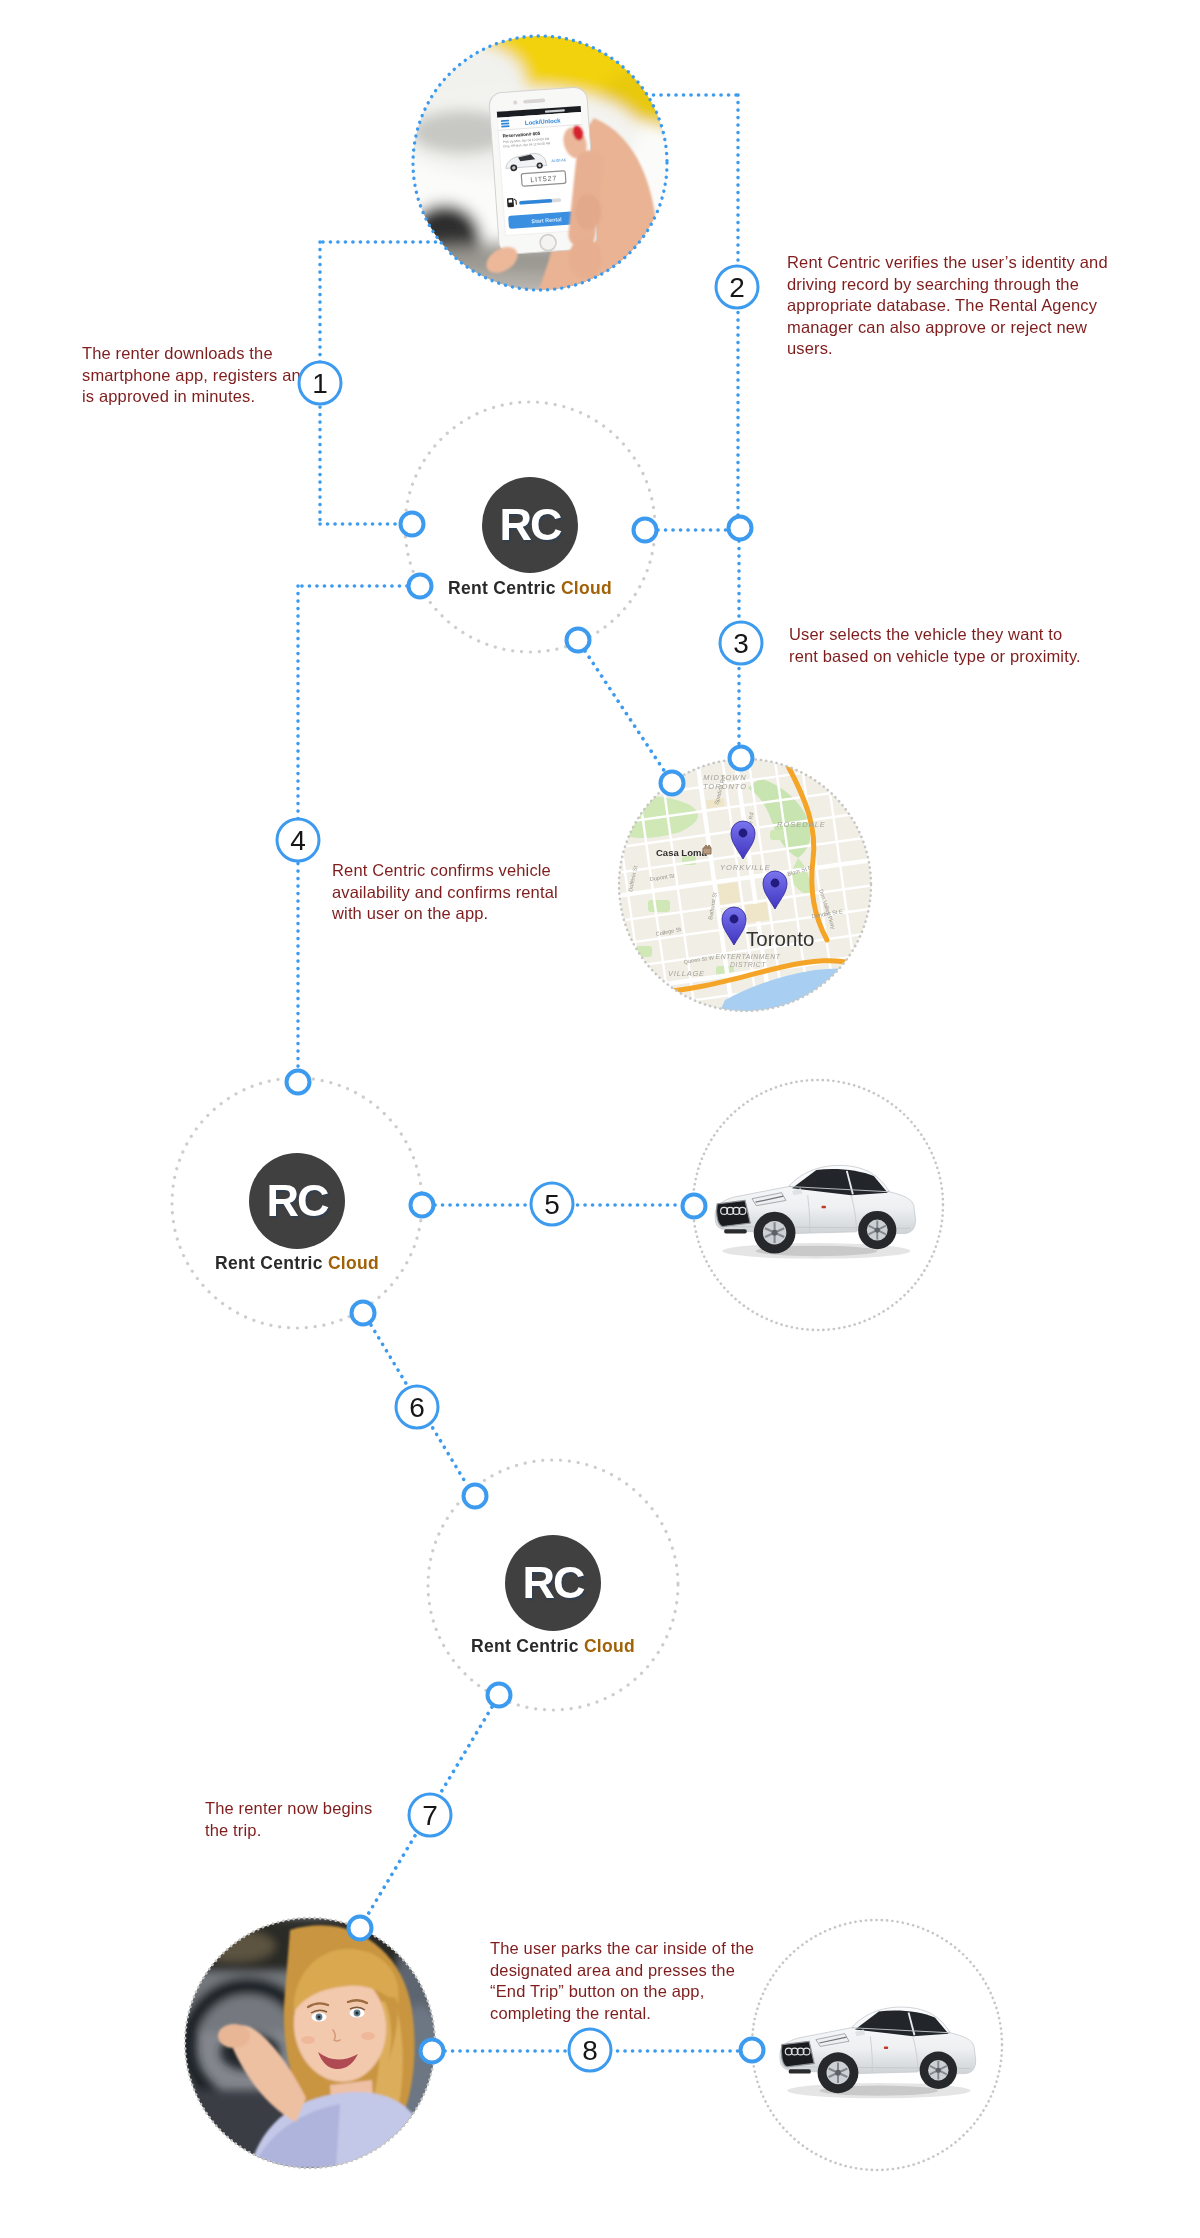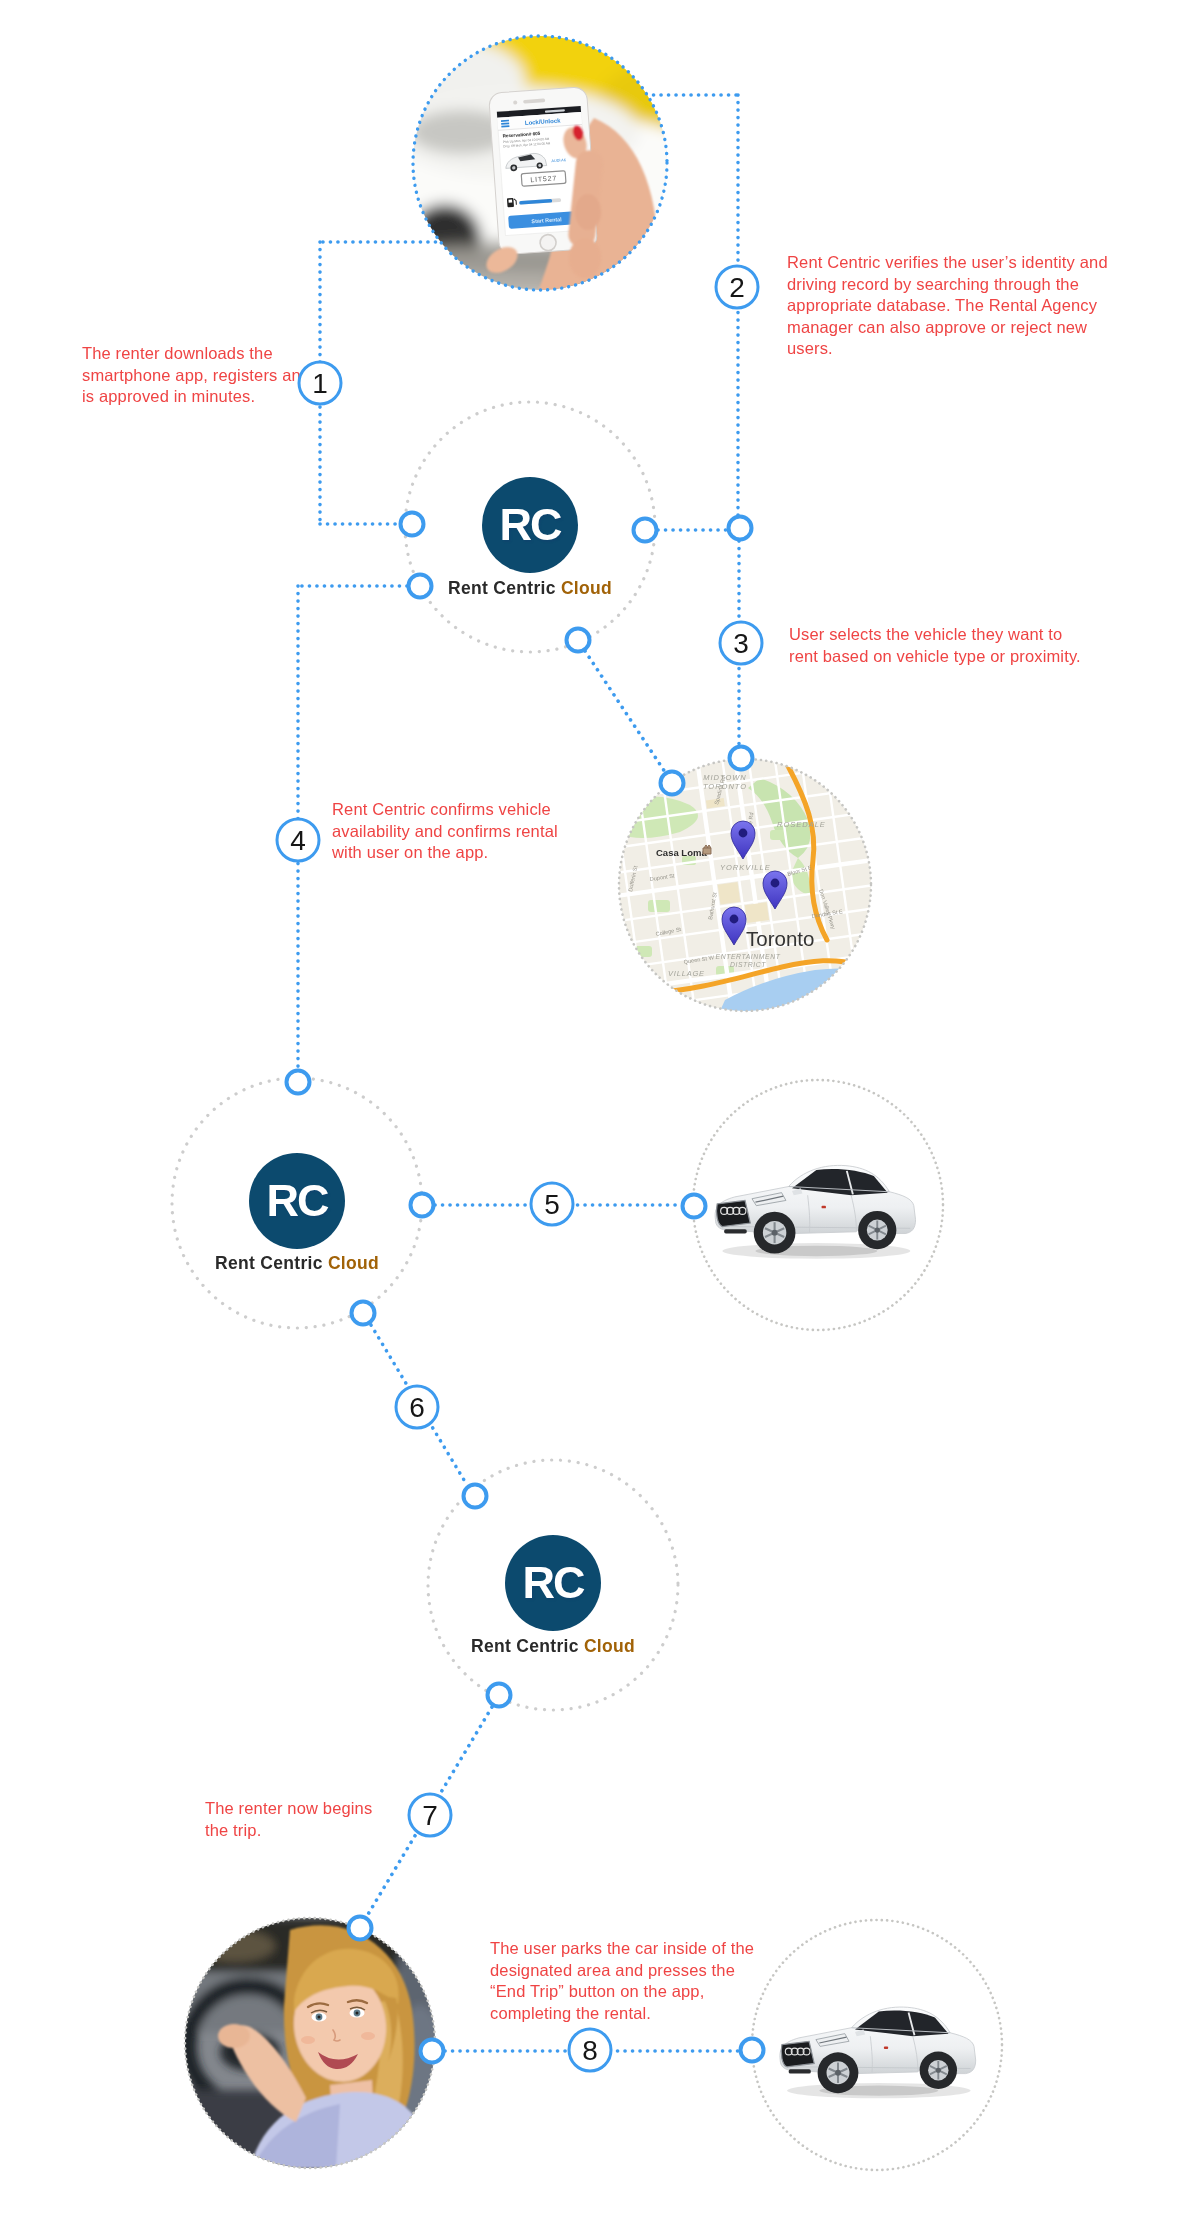--- a/index.html
+++ b/index.html
@@ -1,27 +1,27 @@
 <!DOCTYPE html>
 <html><head>
 <meta charset="utf-8">
 <style>
   html,body{margin:0;padding:0;background:#fff;}
   .canvas{position:relative;width:1200px;height:2238px;background:#ffffff;overflow:hidden;
           font-family:"Liberation Sans",sans-serif;}
   .layer{position:absolute;left:0;top:0;}
   
-  .note{position:absolute;font-size:16.5px;line-height:21.6px;color:#ef4444;letter-spacing:.15px;}
+  .note{position:absolute;font-size:16.5px;line-height:21.6px;color:#7f1d1d;letter-spacing:.15px;}
   
   .num{position:absolute;width:39px;height:39px;border:3.5px solid #3d9bef;border-radius:50%;
        background:#fff;display:flex;align-items:center;justify-content:center;
        font-size:28px;color:#161616;transform:translate(-50%,-50%);z-index:6;}
   
   .rc-badge{position:absolute;width:96px;height:96px;margin:-48px 0 0 -48px;border-radius:50%;
-            background:#0c4a6e;display:flex;align-items:center;justify-content:center;z-index:5;}
+            background:#404040;display:flex;align-items:center;justify-content:center;z-index:5;}
   .rc-badge span{color:#ffffff;font-size:45px;font-weight:bold;letter-spacing:-2px;
                  text-shadow:1.5px 1.5px 1.5px rgba(20,60,110,.35);}
   .rc-caption{position:absolute;transform:translate(-50%,-50%);white-space:nowrap;z-index:5;
               font-size:17.5px;font-weight:600;letter-spacing:.3px;color:#2a2a2a;}
   .rc-caption .accent{color:#a16207;}
 </style>
 </head>
 <body>
 
 <div class="canvas">
@@ -391,17 +391,17 @@
 <div class="num" style="left:430px;top:1815px;">
       <span>7</span>
     </div>
 <div class="num" style="left:590px;top:2050px;">
       <span>8</span>
     </div>
 
 <div class="note" style="left:82px;top:343px;width:232px;">The renter downloads the smartphone app, registers and is approved in minutes.</div>
 <div class="note" style="left:787px;top:252px;width:335px;">Rent Centric verifies the user’s identity and driving record by searching through the appropriate database.  The Rental Agency manager can also approve or reject new users.</div>
 <div class="note" style="left:789px;top:624px;width:300px;">User selects the vehicle they want to rent based on vehicle type or proximity.</div>
-<div class="note" style="left:332px;top:799px;width:252px;">Rent Centric confirms vehicle availability and confirms rental with user on the app.</div>
+<div class="note" style="left:332px;top:860px;width:252px;">Rent Centric confirms vehicle availability and confirms rental with user on the app.</div>
 <div class="note" style="left:205px;top:1798px;width:195px;">The renter now begins the trip.</div>
 <div class="note" style="left:483px;top:1938px;width:268px;margin-left:7px;">The user parks the car inside of the designated area and presses the “End Trip” button on the app, completing the rental.</div>
 
 </div>
 
 </body></html>

